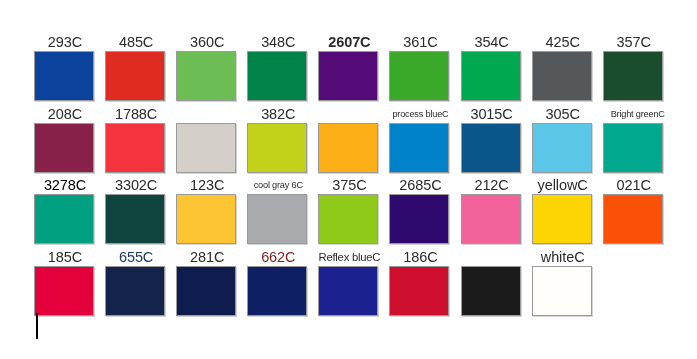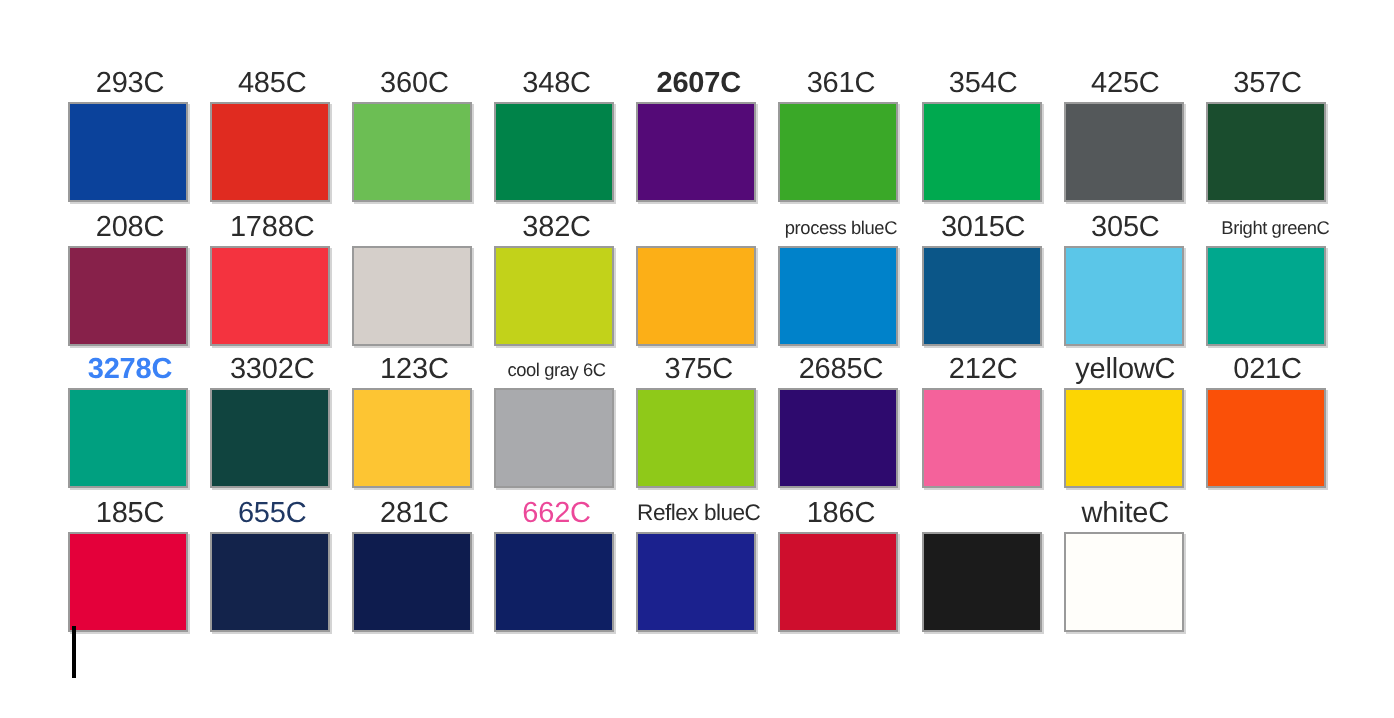--- a/index.html
+++ b/index.html
@@ -178,21 +178,21 @@
       </div>
       <div class="swatch-cell">
         <div class="swatch-label" style="color: rgb(43, 43, 43);">305C</div>
         <div class="swatch-chip" style="background: rgb(91, 198, 232); border-color: rgb(154, 154, 154);"></div>
       </div>
       <div class="swatch-cell">
         <div class="swatch-label small" style="color: rgb(43, 43, 43); text-align: right;">Bright greenC</div>
         <div class="swatch-chip" style="background: rgb(0, 168, 142); border-color: rgb(154, 154, 154);"></div>
       </div>
       <div class="swatch-cell">
-        <div class="swatch-label" style="color: #3b82f6; font-weight: bold;">3278C</div>
+        <div class="swatch-label" style="color: #000000;">3278C</div>
         <div class="swatch-chip" style="background: rgb(0, 160, 128); border-color: rgb(154, 154, 154);"></div>
       </div>
       <div class="swatch-cell">
         <div class="swatch-label" style="color: rgb(43, 43, 43);">3302C</div>
         <div class="swatch-chip" style="background: rgb(16, 68, 63); border-color: rgb(154, 154, 154);"></div>
       </div>
       <div class="swatch-cell">
         <div class="swatch-label" style="color: rgb(43, 43, 43);">123C</div>
         <div class="swatch-chip" style="background: rgb(253, 197, 51); border-color: rgb(154, 154, 154);"></div>
       </div>
@@ -226,21 +226,21 @@
       </div>
       <div class="swatch-cell">
         <div class="swatch-label" style="color: rgb(31, 56, 100);">655C</div>
         <div class="swatch-chip" style="background: rgb(19, 35, 75); border-color: rgb(154, 154, 154);"></div>
       </div>
       <div class="swatch-cell">
         <div class="swatch-label" style="color: rgb(43, 43, 43);">281C</div>
         <div class="swatch-chip" style="background: rgb(14, 28, 78); border-color: rgb(154, 154, 154);"></div>
       </div>
       <div class="swatch-cell">
-        <div class="swatch-label" style="color: #ec4899;">662C</div>
+        <div class="swatch-label" style="color: #7f1d1d;">662C</div>
         <div class="swatch-chip" style="background: rgb(14, 31, 99); border-color: rgb(154, 154, 154);"></div>
       </div>
       <div class="swatch-cell">
         <div class="swatch-label mid" style="color: rgb(43, 43, 43);">Reflex blueC</div>
         <div class="swatch-chip" style="background: rgb(27, 33, 142); border-color: rgb(154, 154, 154);"></div>
       </div>
       <div class="swatch-cell">
         <div class="swatch-label" style="color: rgb(43, 43, 43);">186C</div>
         <div class="swatch-chip" style="background: rgb(206, 14, 45); border-color: rgb(154, 154, 154);"></div>
       </div>

